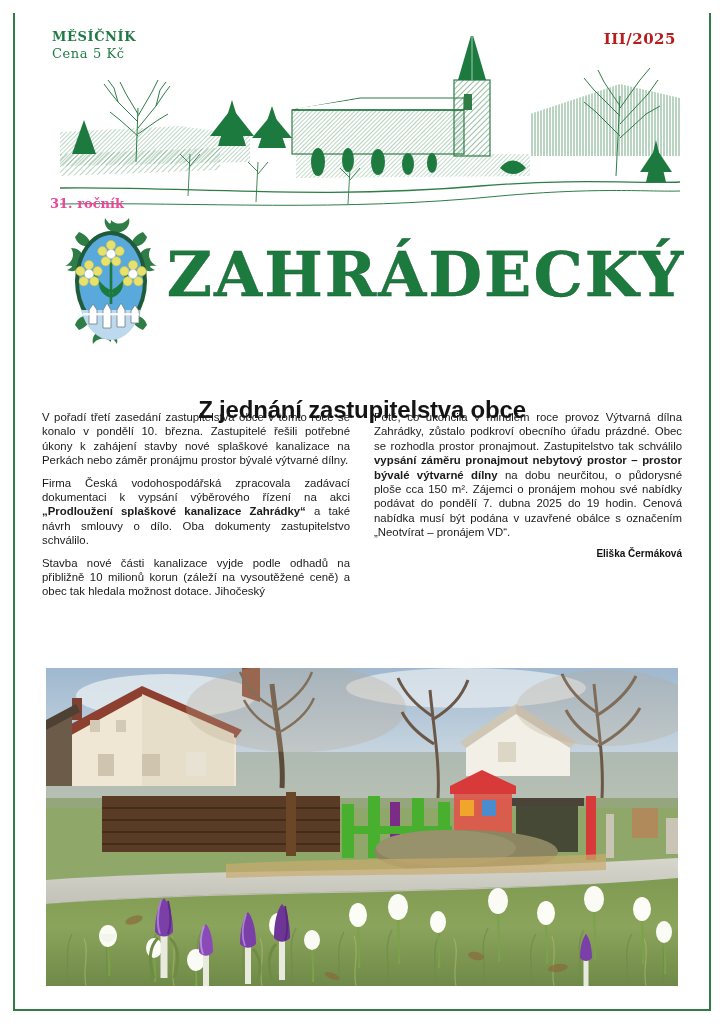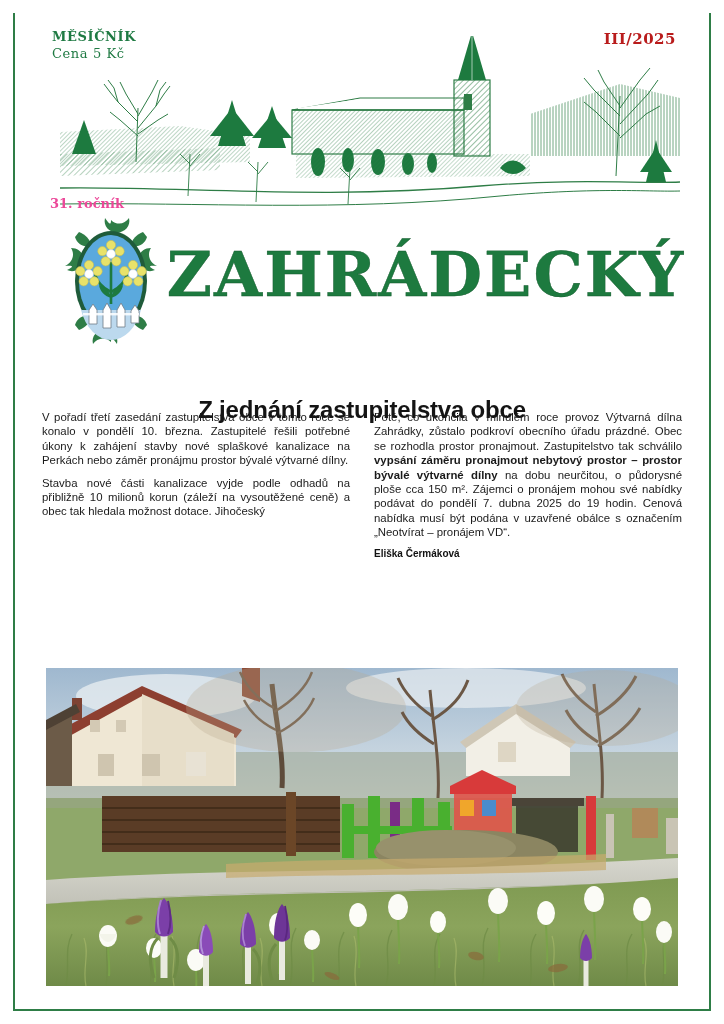--- a/index.html
+++ b/index.html
@@ -113,20 +113,21 @@
     font-size:11.4px;
     line-height:14.4px;
     text-align:justify;
     color:#1a1a1a;
     font-family:"Liberation Sans", sans-serif;
     hyphens:auto;
   }
   .col p b{font-weight:bold;}
   .signature{
     margin-top:2px;
+    text-align:right;
     font-size:10px;
     font-weight:bold;
     color:#111;
   }
 
   
   .photo{
     position:absolute;left:46px;top:668px;
     width:632px;height:318px;
     overflow:hidden;
@@ -304,20 +305,21 @@
         <span class="l1 leafy">ZAHRÁDECKÝ</span>
       </h1>
     </div>
   </div>
 
   <div class="article-head">Z jednání zastupitelstva obce</div>
 
   <div class="cols">
     <div class="col" id="col-left">
         <p>V pořadí třetí zasedání zastupitelstva obce v tomto roce se konalo v pondělí 10. března. Zastupitelé řešili potřebné úkony k zahájení stavby nové splaškové kanalizace na Perkách nebo záměr pronájmu prostor bývalé výtvarné dílny.</p>
+        <p>Firma Česká vodohospodářská zpracovala zadávací dokumentaci k vypsání výběrového řízení na akci <b>„Prodloužení splaškové kanalizace Zahrádky“</b> a také návrh smlouvy o dílo. Oba dokumenty zastupitelstvo schválilo.</p>
         <p>Stavba nové části kanalizace vyjde podle odhadů na přibližně 10 milionů korun (záleží na vysoutěžené ceně) a obec tak hledala možnost dotace. Jihočeský</p>
       </div>
     <div class="col" id="col-right">
         <p>Poté, co ukončila v minulém roce provoz Výtvarná dílna Zahrádky, zůstalo podkroví obecního úřadu prázdné. Obec se rozhodla prostor pronajmout. Zastupitelstvo tak schválilo <b>vypsání záměru pronajmout nebytový prostor – prostor bývalé výtvarné dílny</b> na dobu neurčitou, o půdorysné ploše cca 150 m². Zájemci o pronájem mohou své nabídky podávat do pondělí 7. dubna 2025 do 19 hodin. Cenová nabídka musí být podána v uzavřené obálce s označením „Neotvírat – pronájem VD“.</p>
         <div class="signature">Eliška Čermáková</div>
       </div>
   </div>
 
   <div class="photo">
     <svg viewBox="0 0 632 318" preserveAspectRatio="none" aria-hidden="true">

